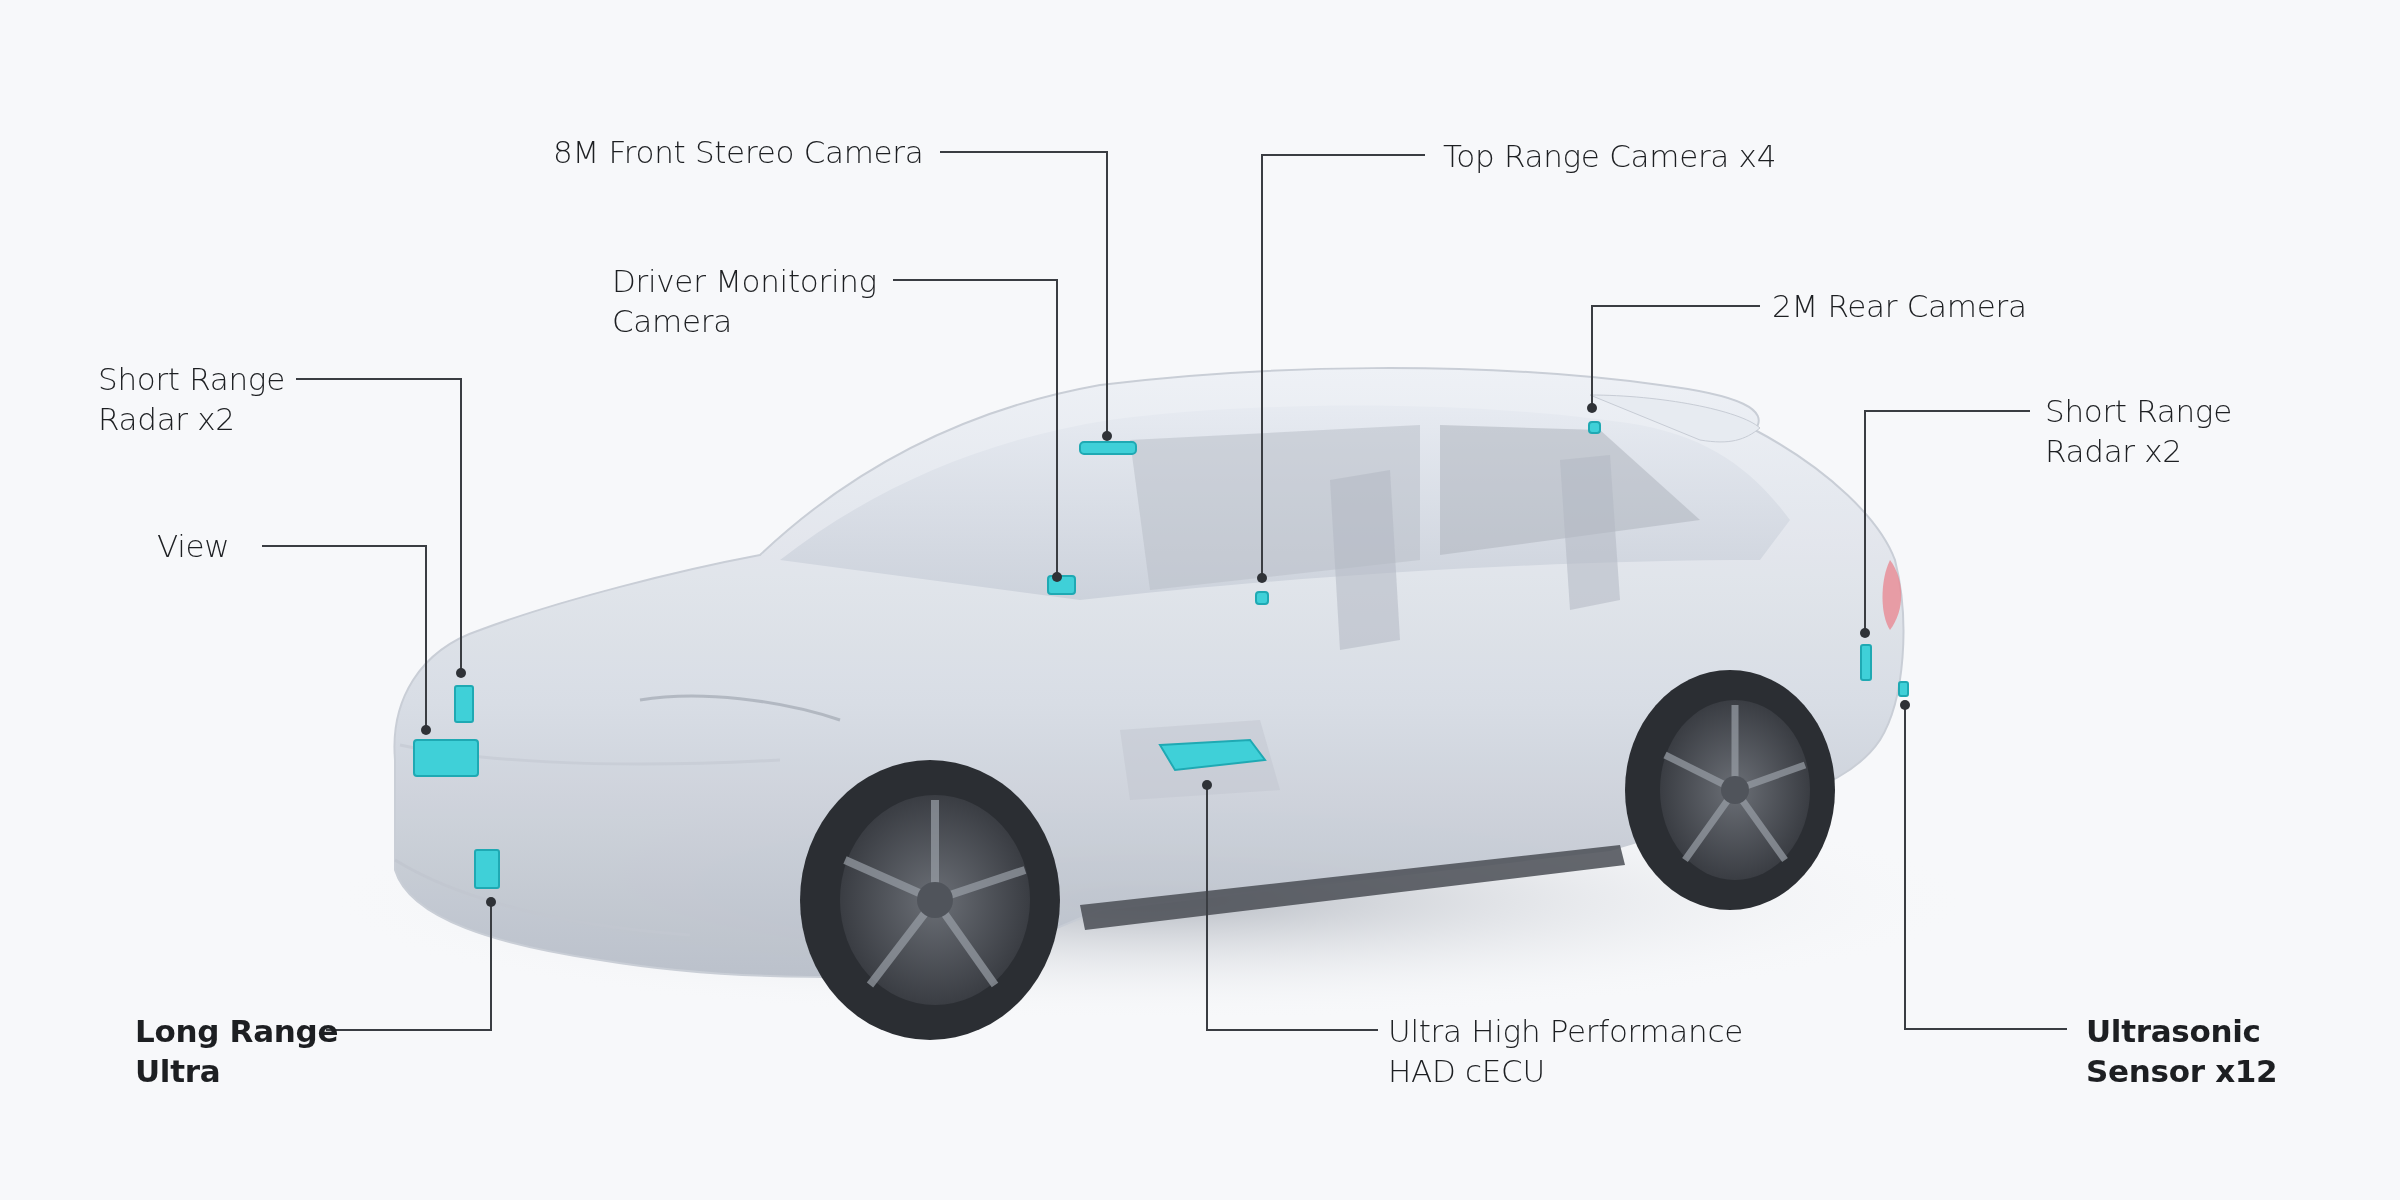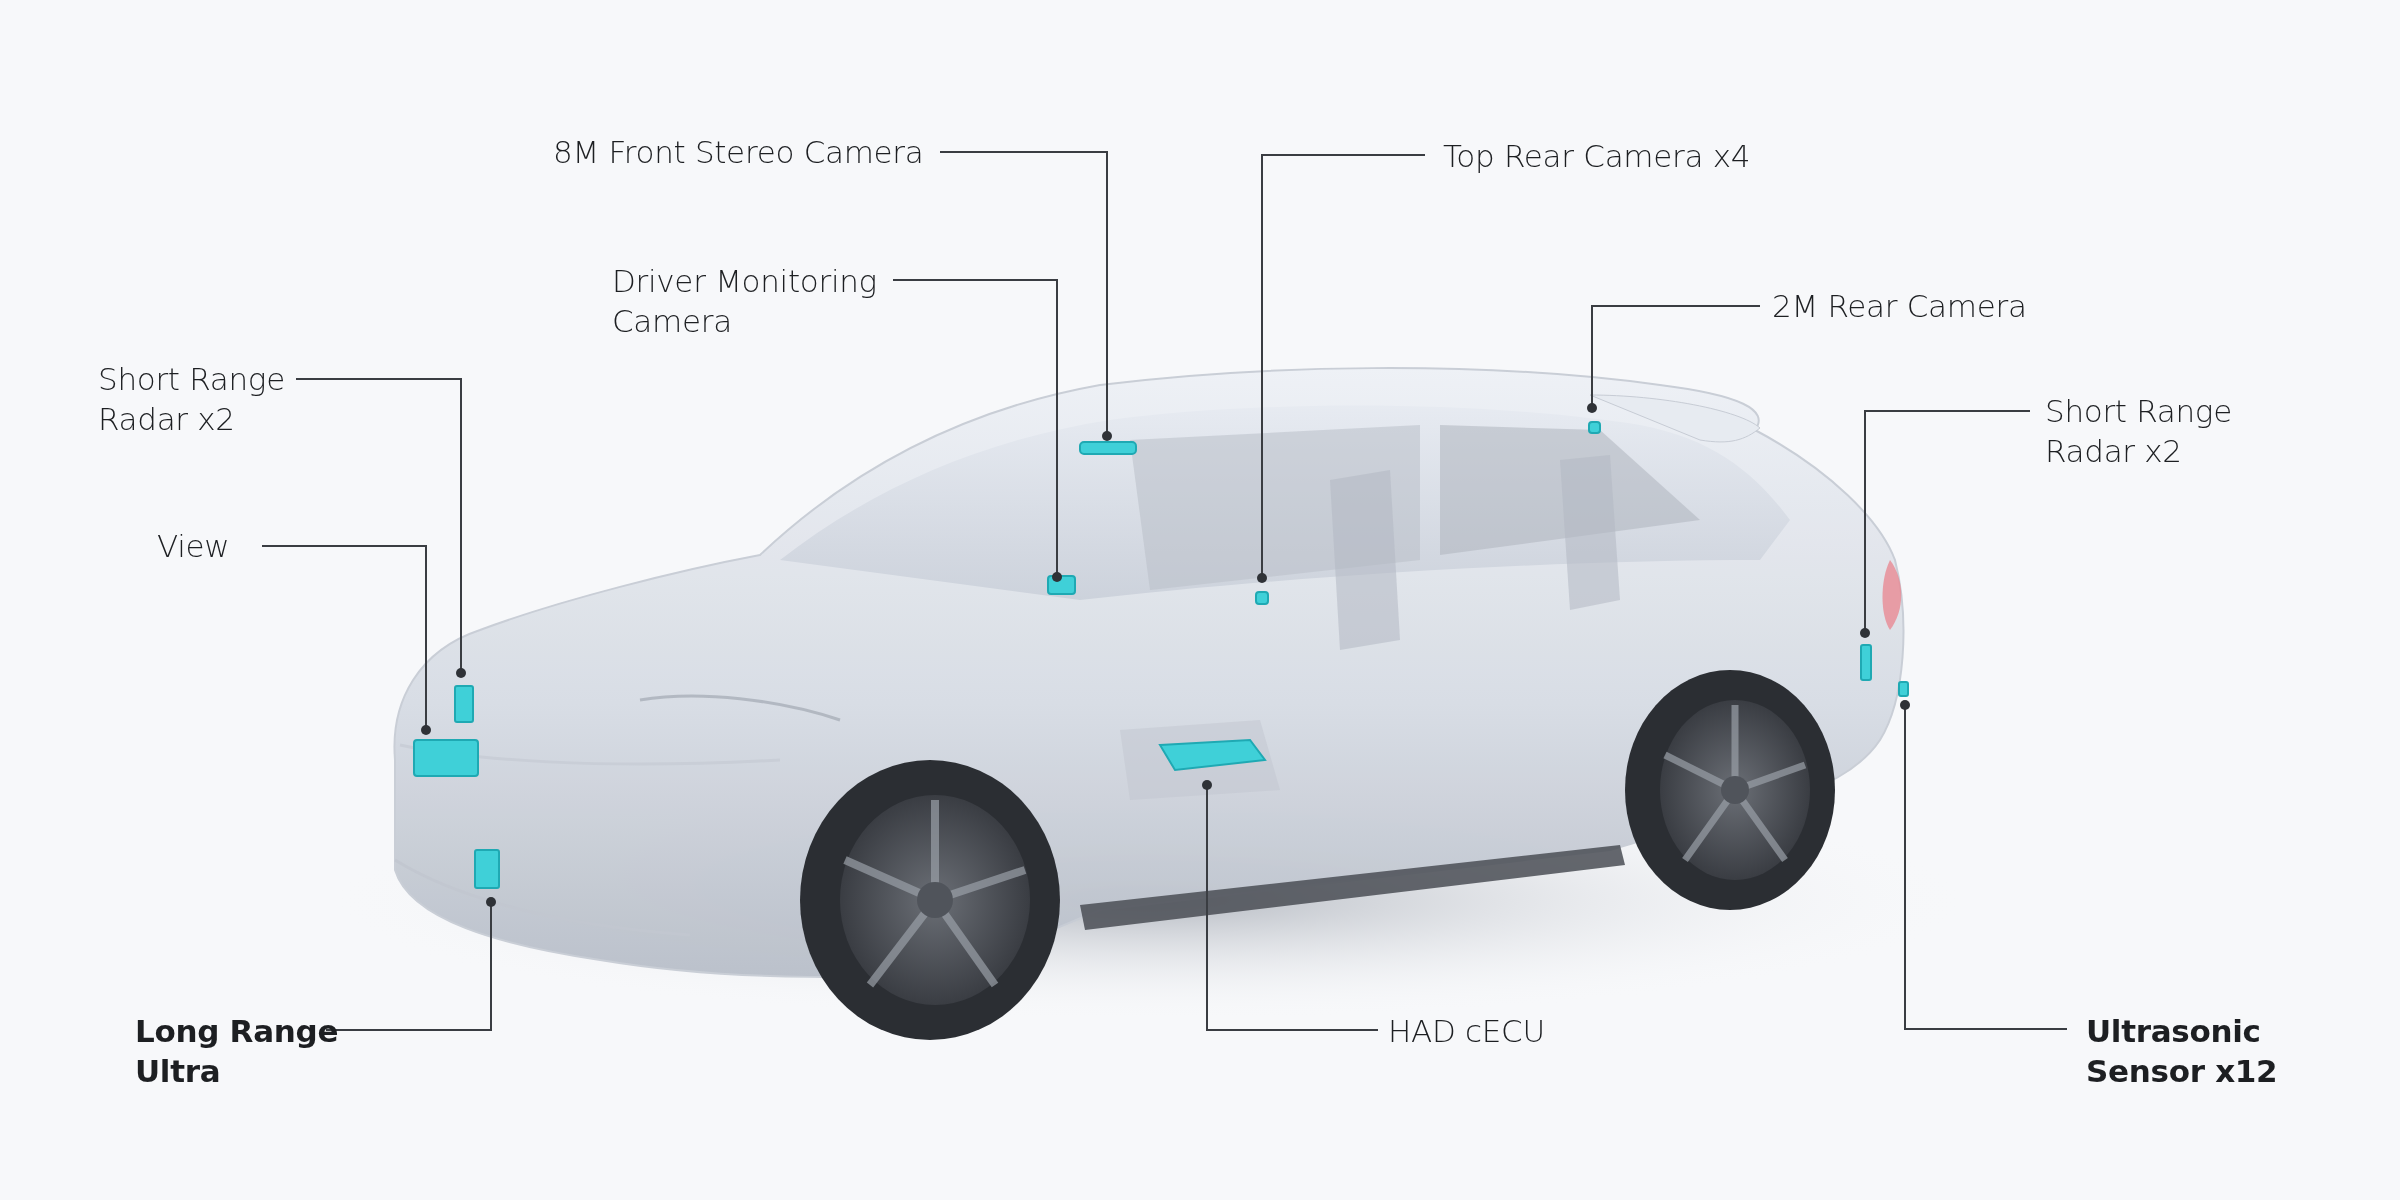--- a/index.html
+++ b/index.html
@@ -132,41 +132,42 @@
 </svg>
 
 <div class="label" style="left:553px; top:132px;">
   <span>8M Front Stereo Camera</span>
 </div>
 <div class="label" style="left:612px; top:261px;">
   <span>Driver Monitoring</span>
   <span>Camera</span>
 </div>
 <div class="label" style="left:1443px; top:136px;">
-  <span>Top Rear Camera x4</span>
+  <span>Top Range Camera x4</span>
 </div>
 <div class="label" style="left:1772px; top:286px;">
   <span>2M Rear Camera</span>
 </div>
 <div class="label" style="left:98px; top:359px;">
   <span>Short Range</span>
   <span>Radar x2</span>
 </div>
 <div class="label" style="left:157px; top:526px;">
   <span>View</span>
 </div>
 <div class="label" style="left:2045px; top:391px;">
   <span>Short Range</span>
   <span>Radar x2</span>
 </div>
 <div class="label" style="left:135px; top:1011px;font-weight:bold;">
   <span>Long Range</span>
   <span>Ultra</span>
 </div>
 <div class="label" style="left:1388px; top:1011px;">
+  <span>Ultra High Performance</span>
   <span>HAD cECU</span>
 </div>
 <div class="label" style="left:2086px; top:1011px;font-weight:bold;">
   <span>Ultrasonic</span>
   <span>Sensor x12</span>
 </div>
 
 </div>
 
 </body></html>

